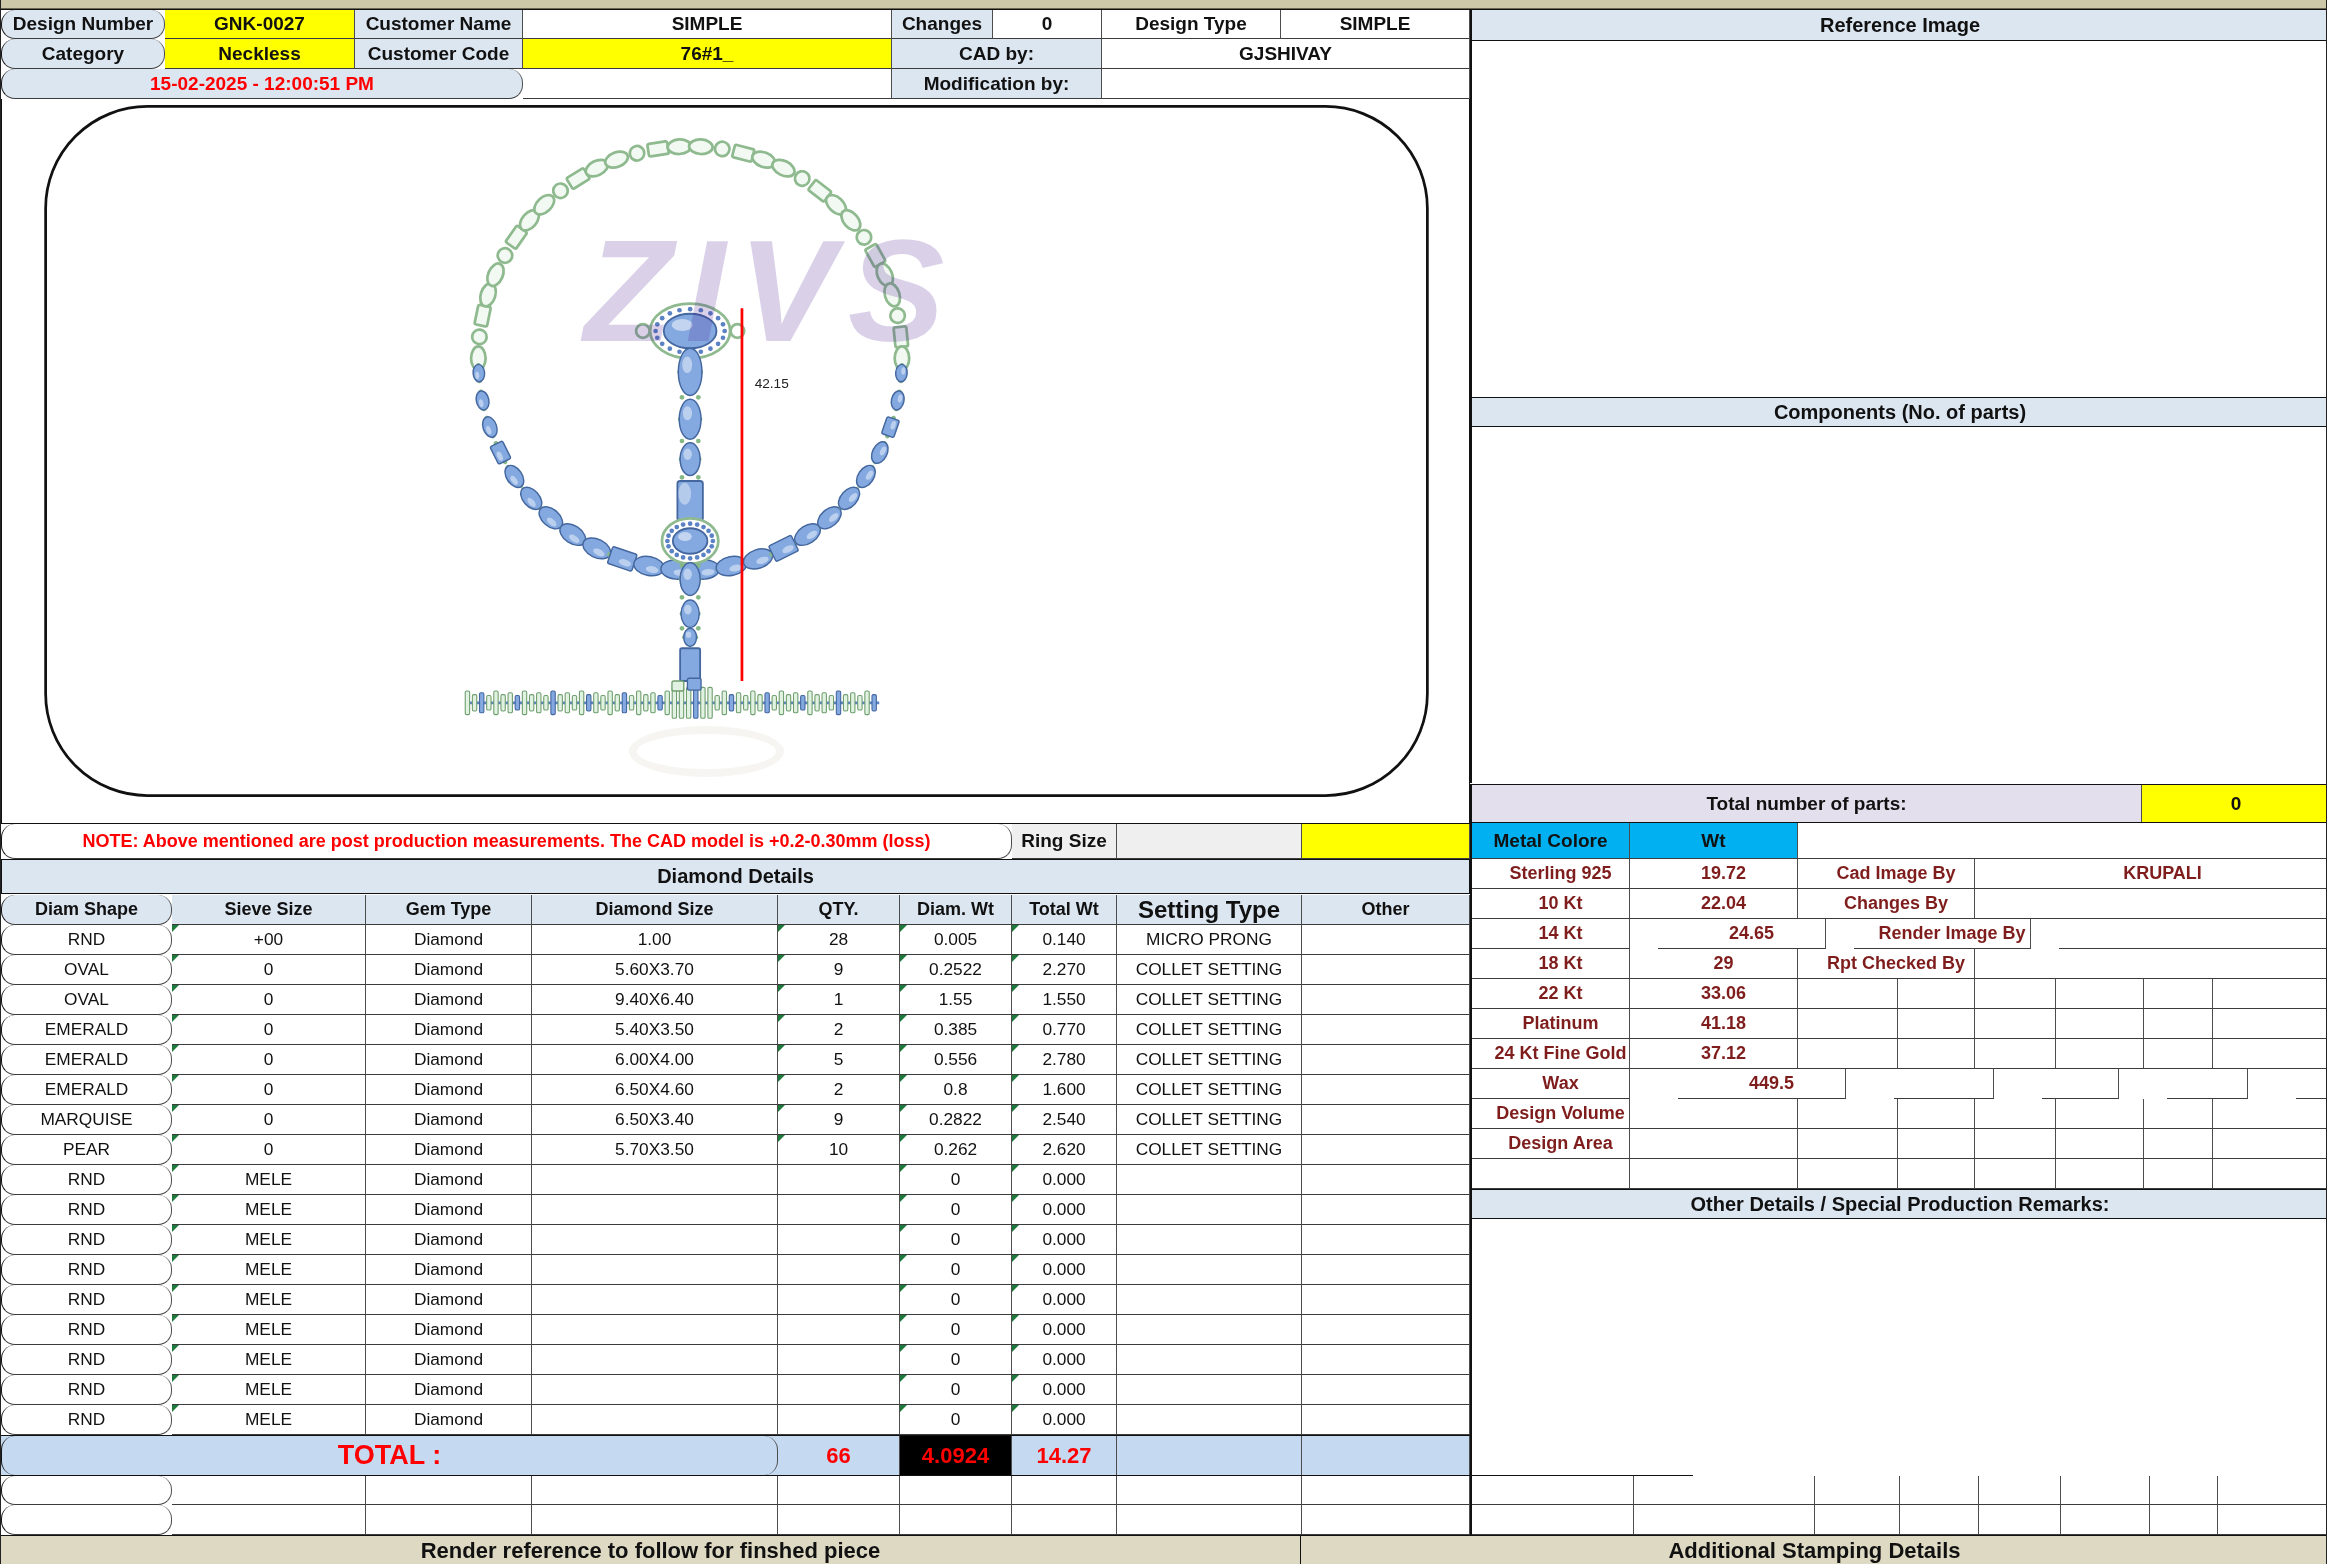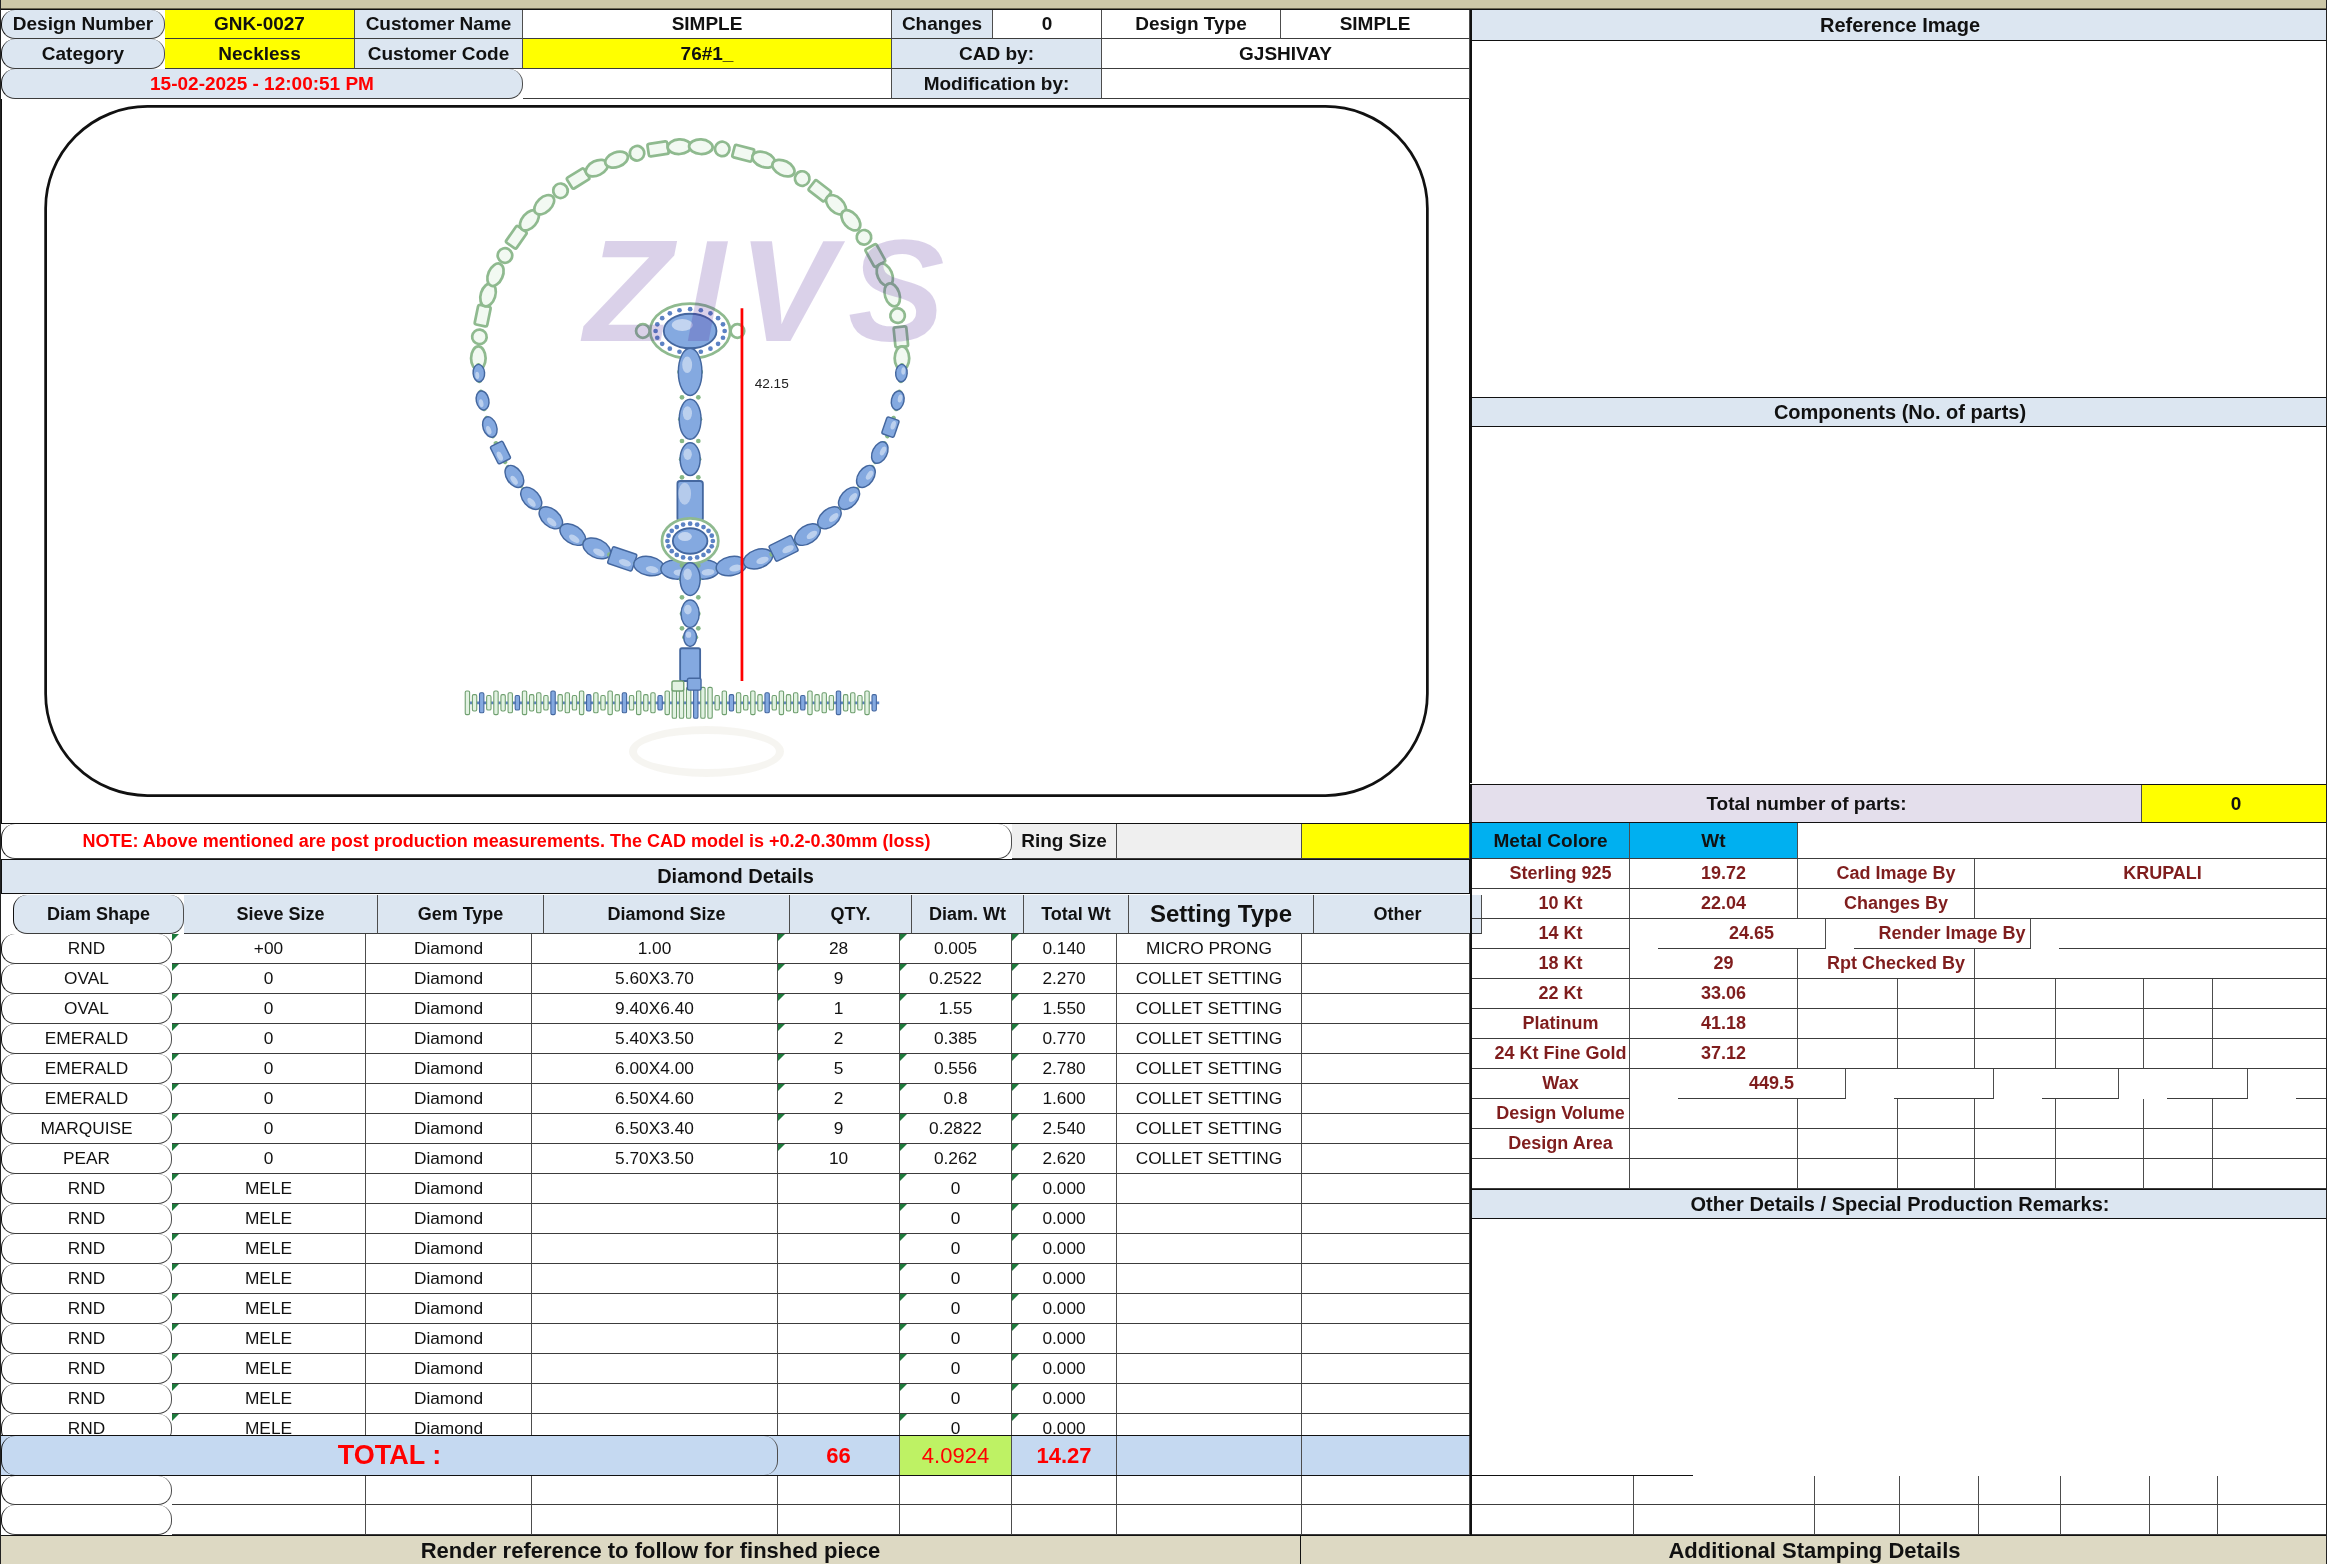--- a/index.html
+++ b/index.html
@@ -479,21 +479,21 @@
   <div class="abs row" style="left:0;top:823px;width:1469px;height:36px;grid-template-columns:1011px 105px 185px 168px;border-top:1.8px solid #111;">
     <div class="cell first red" style="font-weight:bold;font-size:18px;">NOTE: Above mentioned are post production measurements. The CAD model is +0.2-0.30mm (loss)</div>
     <div class="cell gray" style="font-weight:bold;font-size:19px;">Ring Size</div>
     <div class="cell gray"></div>
     <div class="cell yellow"></div>
   </div>
 
   <div class="abs secHdr" style="left:0;top:859px;width:1469px;height:35px;border-left:1.8px solid #111;border-right:1.8px solid #111;">Diamond Details</div>
 
   <div id="diamond-table" class="abs" style="left:0;top:895px;width:1469px;">
-      <div class="row" style="grid-template-columns: 171px 194px 166px 246px 122px 112px 105px 185px 168px; height: 39px; padding-left: 12px;">
+      <div class="row" style="grid-template-columns: 171px 194px 166px 246px 122px 112px 105px 185px 168px; height: 30px;">
         <div class="cell hdr first" style="font-size: 18px;">Diam Shape</div>
         <div class="cell hdr" style="font-size: 18px;">Sieve Size</div>
         <div class="cell hdr" style="font-size: 18px;">Gem Type</div>
         <div class="cell hdr" style="font-size: 18px;">Diamond Size</div>
         <div class="cell hdr" style="font-size: 18px;">QTY.</div>
         <div class="cell hdr" style="font-size: 18px;">Diam. Wt</div>
         <div class="cell hdr" style="font-size: 18px;">Total Wt</div>
         <div class="cell hdr" style="font-size: 24px;">Setting Type</div>
         <div class="cell hdr" style="font-size: 18px;">Other</div>
       </div>
@@ -682,21 +682,21 @@
         <div class="cell ">0<i class="gc"></i></div>
         <div class="cell ">0.000<i class="gc"></i></div>
         <div class="cell "></div>
         <div class="cell "></div>
       </div>
     </div>
 
   <div class="abs row" style="left:0;top:1435px;width:1692px;height:41px;grid-template-columns:777px 122px 112px 105px 185px 168px;background:#c5d9f1;border-top:0.9px solid #111;border-bottom:1.8px solid #111;">
     <div class="cell first red" style="background:#c5d9f1;font-weight:bold;font-size:27px;border-bottom:none;">TOTAL :</div>
     <div class="cell red" style="background:#c5d9f1;font-weight:bold;font-size:22px;border-bottom:none;">66</div>
-    <div class="cell red" style="background:#bef264;font-weight:normal;font-size:22px;border-bottom:none;">4.0924</div>
+    <div class="cell red" style="background:#000000;font-weight:bold;font-size:22px;border-bottom:none;">4.0924</div>
     <div class="cell red" style="background:#c5d9f1;font-weight:bold;font-size:22px;border-bottom:none;">14.27</div>
     <div class="cell" style="background:#c5d9f1;border-bottom:none;"></div>
     <div class="cell" style="background:#c5d9f1;border-bottom:none;"></div>
   </div>
 
   <div id="left-empty-rows" class="abs" style="left:0;top:1476px;width:1469px;">
       <div class="row" style="grid-template-columns: 171px 194px 166px 246px 122px 112px 105px 185px 168px; height: 29px;">
         <div class="cell first"></div>
         <div class="cell "></div>
         <div class="cell "></div>

